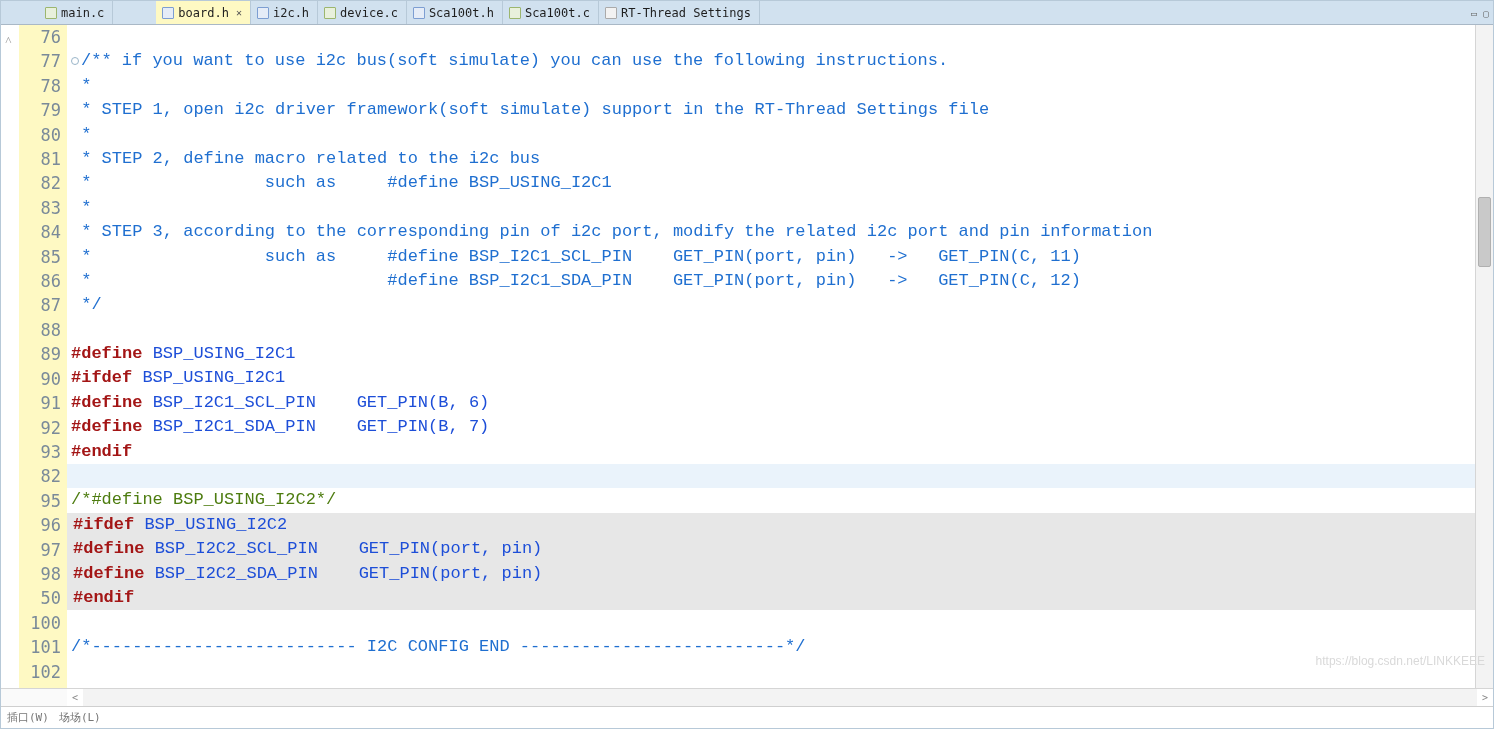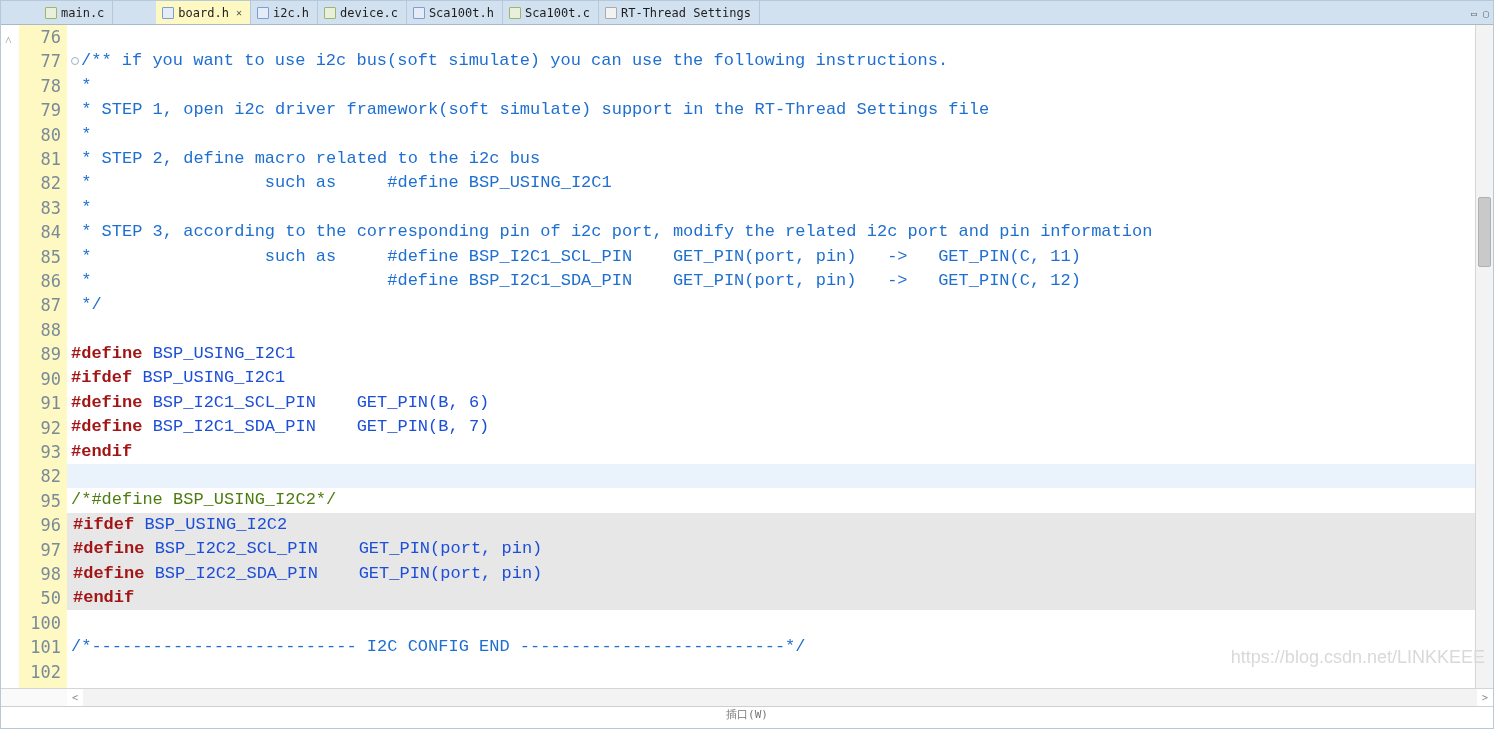--- a/index.html
+++ b/index.html
@@ -39,22 +39,22 @@
   .tok-pp { color:#a31515; font-weight:bold; }
   .tok-macro { color:#1d4ed8; }
   .tok-green { color:#4d7c0f; }
   .fold-dot { display:inline-block; width:8px; height:8px; border-radius:50%; border:1px solid #9ab5c9; margin-right:2px; vertical-align:middle; }
   .vscroll { width:18px; background:#f3f3f3; border-left:1px solid #d5d5d5; position:relative; }
   .vthumb { position:absolute; left:2px; right:2px; background:#c9c9c9; border:1px solid #b0b0b0; border-radius:2px; }
   .hscroll-row { height:18px; display:flex; border-top:1px solid #d5d5d5; }
   .hscroll-row .spacer { width:66px; background:#fafafa; }
   .hscroll { flex:1; background:#f3f3f3; position:relative; }
   .harrow { width:16px; display:flex; align-items:center; justify-content:center; color:#888; font-size:10px; cursor:pointer; }
-  .status { height:22px; background:#fff; border-top:1px solid #cfcfcf; display:flex; align-items:center; font-size:11px; color:#777; padding:0 6px; gap:10px; position:relative;flex-direction:column; }
-  .watermark { position:absolute; right:8px; bottom:20px; color:#d9d9d9; font-size:18px; font-family:Arial,sans-serif; pointer-events:none; }
+  .status { height:22px; background:#fff; border-top:1px solid #cfcfcf; display:flex; align-items:center; font-size:11px; color:#777; padding:0 6px; gap:10px; position:relative; }
+  .watermark { position:absolute; right:8px; bottom:20px; color:#d9d9d9; font-size:12px; font-family:Arial,sans-serif; pointer-events:none; }
 </style>
 </head>
 <body>
 
 <div class="outer">
 
   <div class="tabs">
     <div class="gap-left"></div>
 
     <div class="tab">

